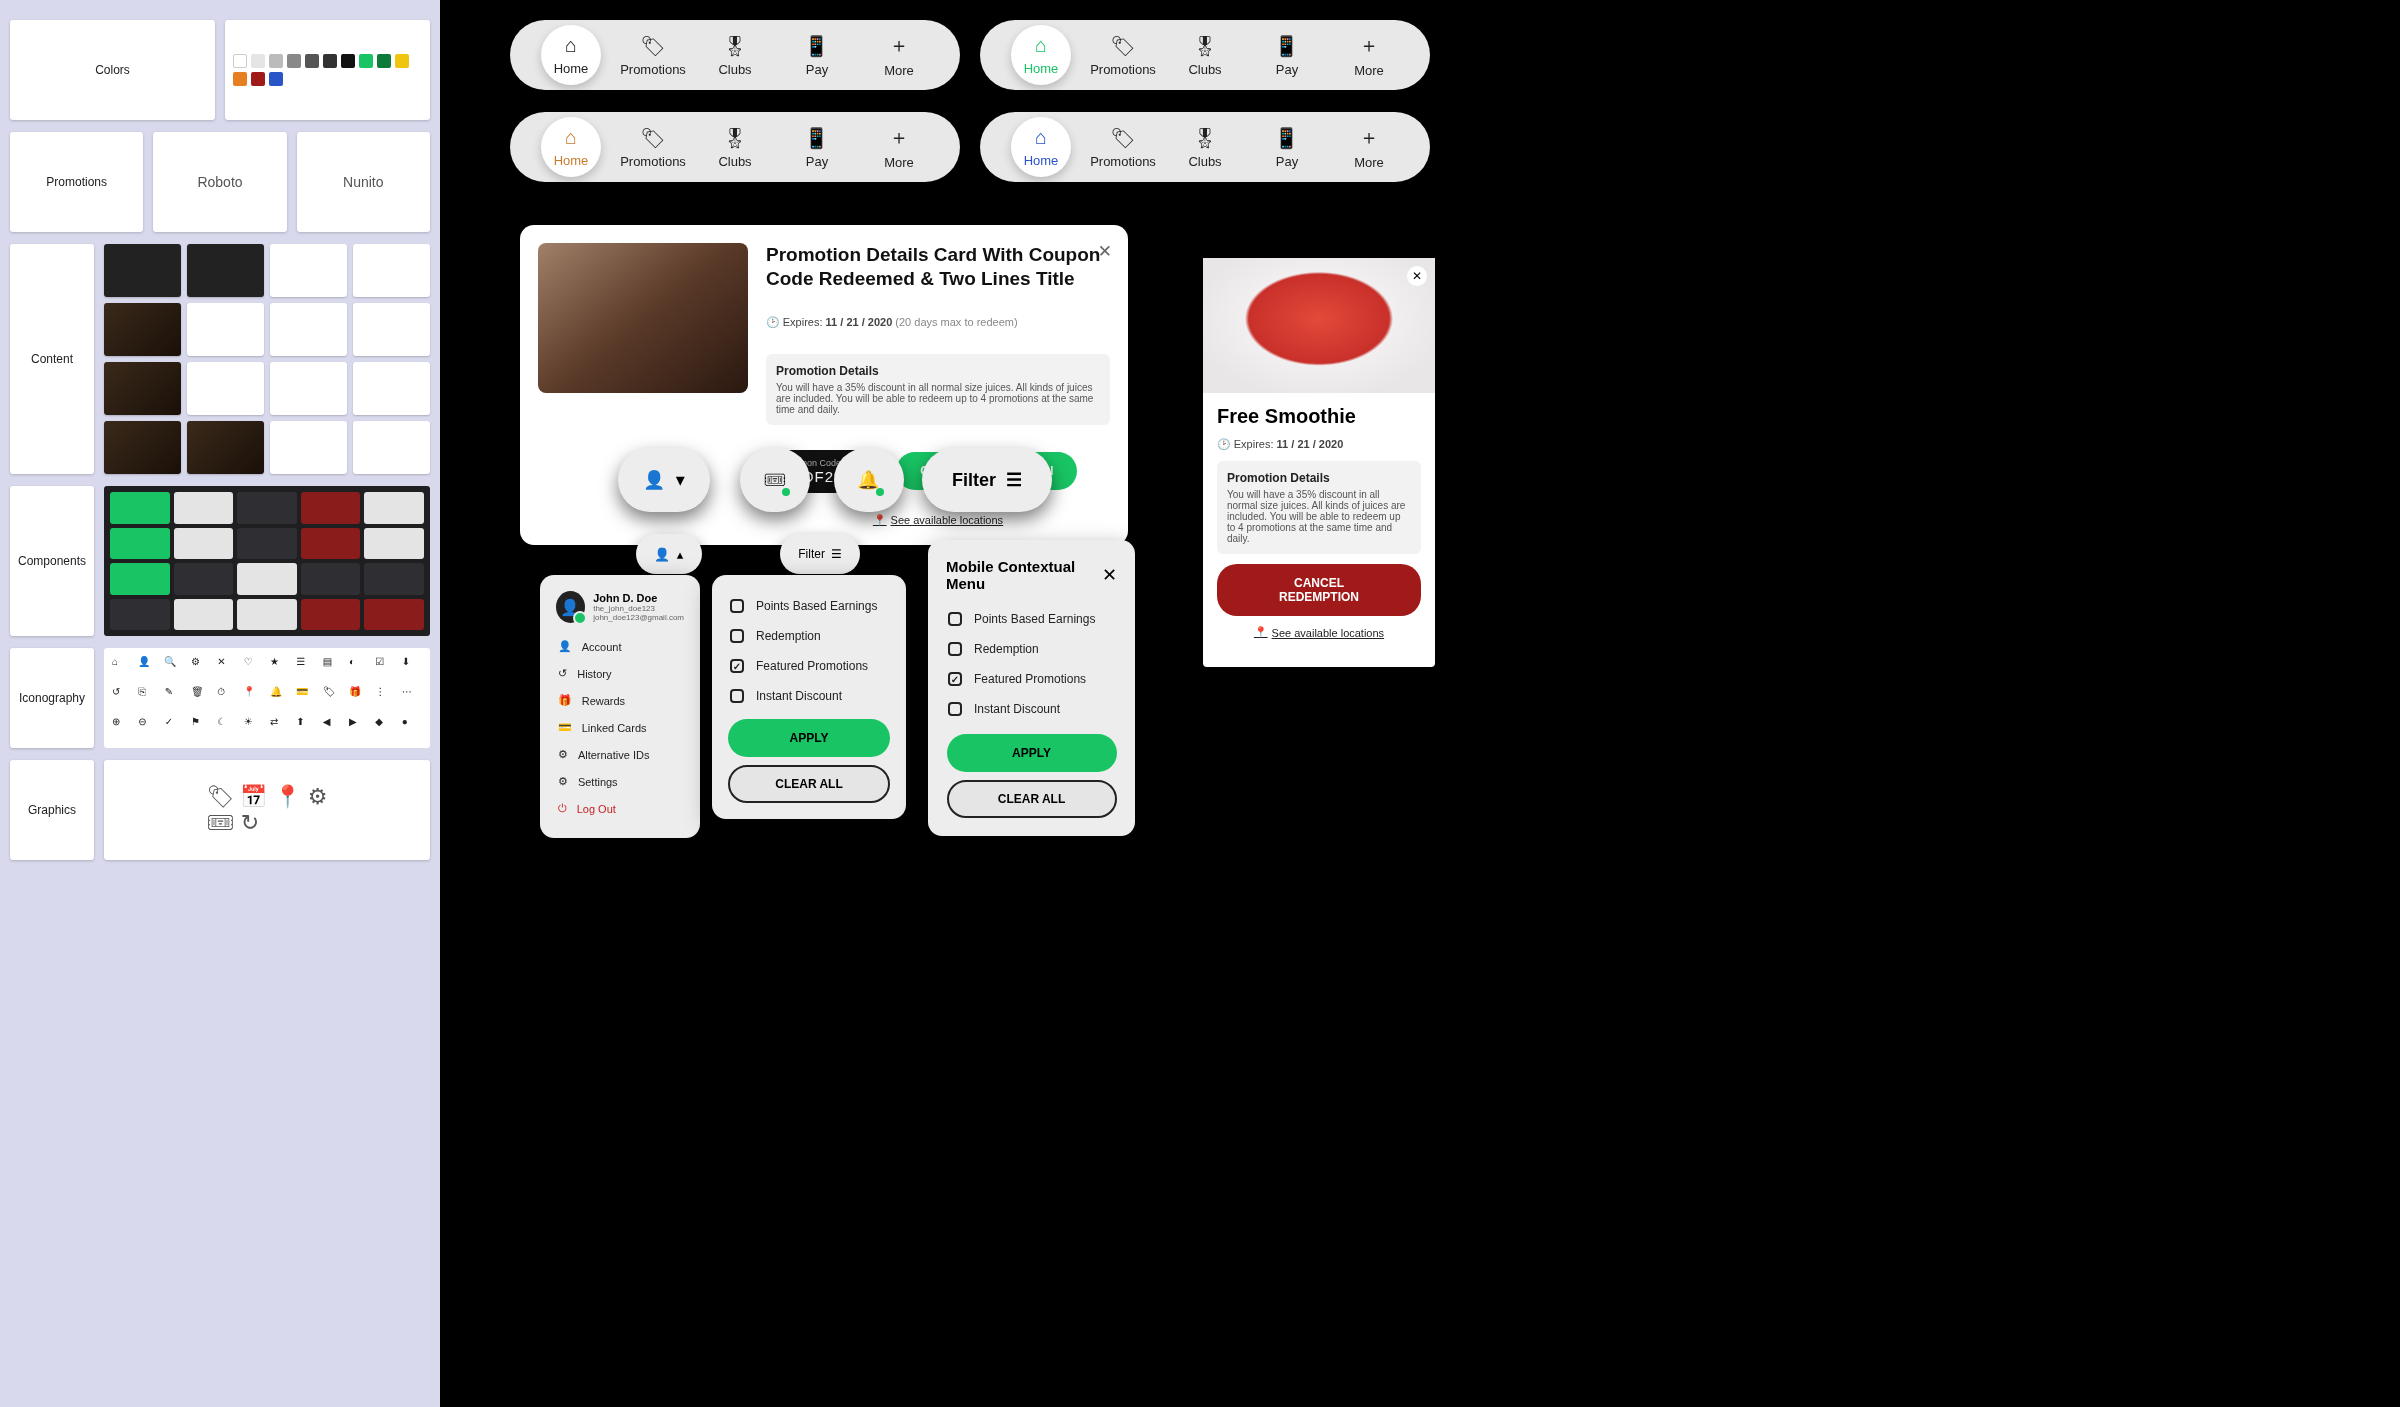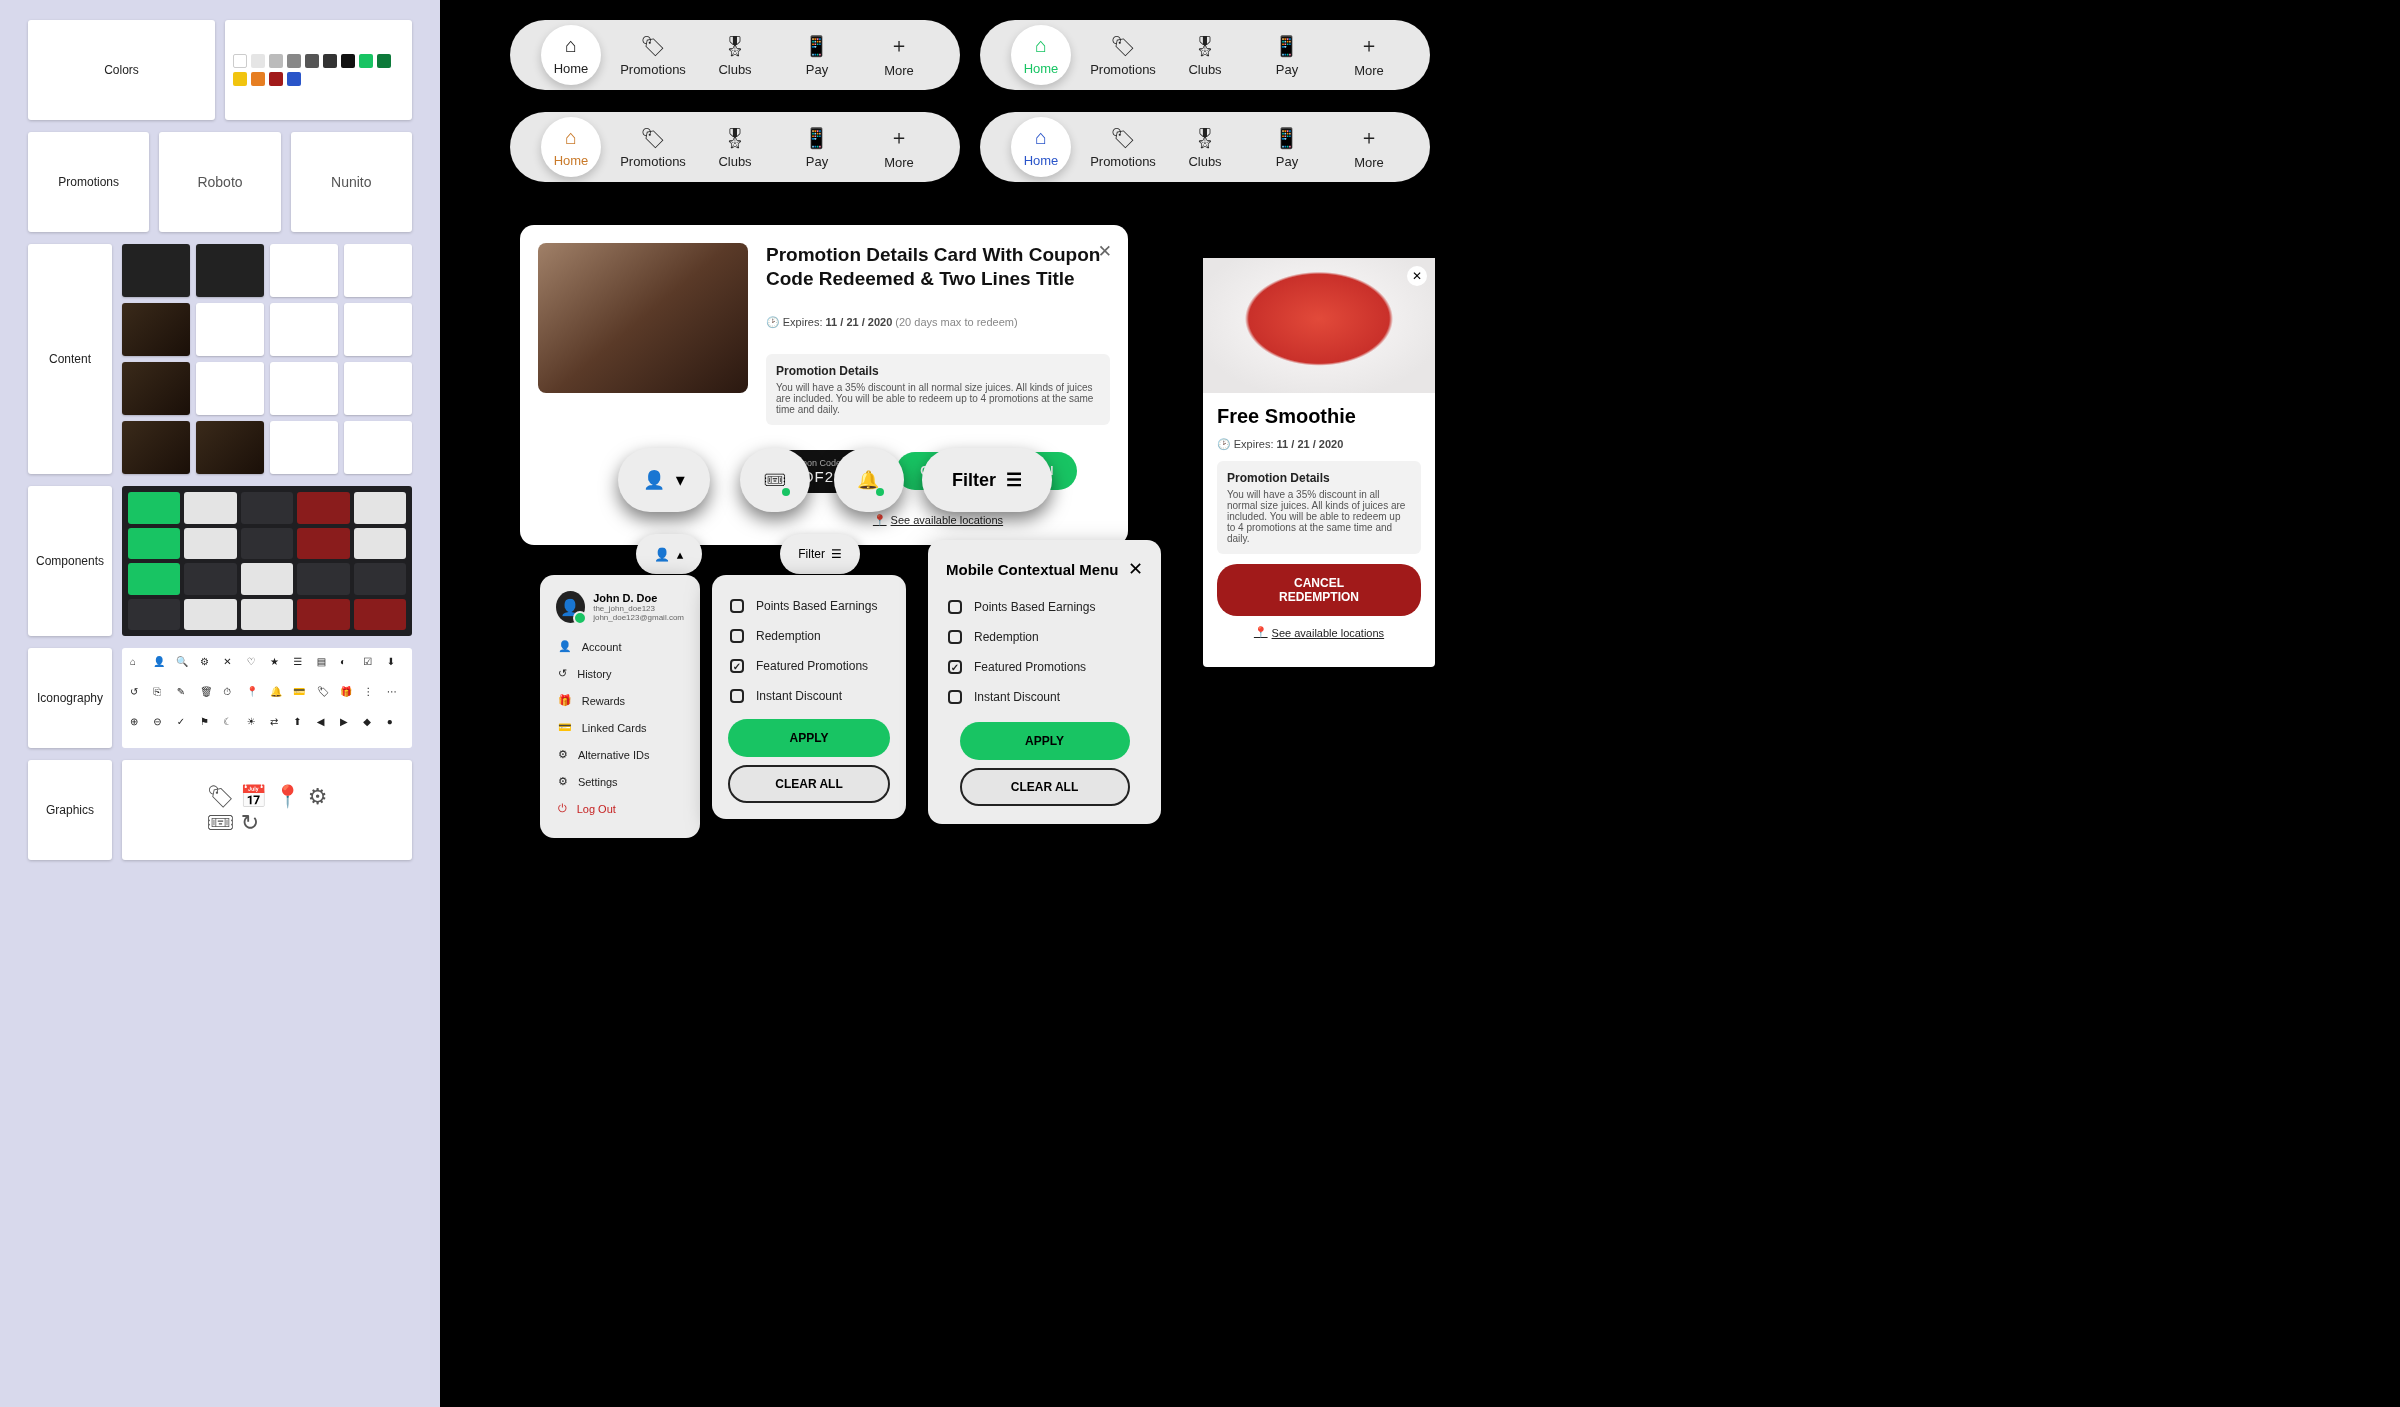--- a/index.html
+++ b/index.html
@@ -1,17 +1,17 @@
 <!DOCTYPE html>
 <html><head>
 <meta charset="utf-8">
 <style>
 *{box-sizing:border-box;margin:0;padding:0;font-family:Arial,Helvetica,sans-serif}
 body{background:#000;width:2400px;height:1407px;position:relative;overflow:hidden}
-.left-panel{position:absolute;left:0;top:0;width:440px;height:1407px;background:#d8d9ec;padding:20px 28px;display:flex;flex-direction:column;gap:12px}
+.left-panel{position:absolute;left:0;top:0;width:440px;height:1407px;background:#d8d9ec;padding:20px 10px;display:flex;flex-direction:column;gap:12px}
 .row{display:flex;gap:10px}
 .card-sm{background:#fff;border-radius:3px;box-shadow:0 1px 3px rgba(0,0,0,.2);padding:8px;flex:1;min-height:60px;font-size:14px;color:#555;display:flex;align-items:center;justify-content:center}
 .card-sm.title{font-size:12px;color:#222;min-height:100px}
 .swatch-row{display:flex;gap:4px;flex-wrap:wrap}
 .sw{width:14px;height:14px;border-radius:2px}
 .comp-board{flex:1;background:#1f1f22;border-radius:3px;min-height:150px;padding:6px;display:grid;grid-template-columns:repeat(5,1fr);gap:4px}
 .comp-board div{background:#2f2f33;border-radius:3px}
 .comp-board .g{background:#18c463}
 .comp-board .r{background:#8a1c1c}
 .comp-board .w{background:#e4e4e4}
@@ -70,21 +70,21 @@
 .menu-item{display:flex;align-items:center;gap:10px;font-size:11px;color:#222;padding:7px 2px;cursor:pointer}
 .menu-item.logout{color:#c62222}
 
 .dd-filter{left:712px;top:575px;width:194px}
 .chk-item{display:flex;align-items:center;gap:12px;font-size:12px;color:#222;padding:8px 2px;cursor:pointer}
 .chk{width:14px;height:14px;border:2px solid #222;border-radius:4px;display:flex;align-items:center;justify-content:center;font-size:10px}
 .chk.on::after{content:"✓";font-weight:700}
 .btn-apply{background:#18c463;color:#000;font-weight:800;font-size:12px;border:none;border-radius:20px;padding:12px 0;width:100%;cursor:pointer;margin-top:8px}
 .btn-clear{background:#e5e5e5;color:#000;font-weight:800;font-size:12px;border:2px solid #222;border-radius:20px;padding:10px 0;width:100%;cursor:pointer;margin-top:8px}
 
-.ctx-menu{position:absolute;left:928px;top:540px;width:233px;background:#ededed;border-radius:14px;padding:18px;box-shadow:0 10px 24px rgba(0,0,0,.5)}
+.ctx-menu{position:absolute;left:928px;top:540px;width:207px;background:#ededed;border-radius:14px;padding:18px;box-shadow:0 10px 24px rgba(0,0,0,.5)}
 .ctx-head{display:flex;align-items:center;justify-content:space-between;margin-bottom:12px}
 .ctx-title{font-size:15px;font-weight:700}
 
 
 .side-promo{position:absolute;left:1203px;top:258px;width:232px;background:#fff;border-radius:4px;box-shadow:0 10px 24px rgba(0,0,0,.5);padding-bottom:16px}
 .side-promo .img{height:135px;background:radial-gradient(ellipse 55% 60% at 50% 45%,#e24a3a 0%,#c9302a 55%,#f1efef 58%,#e8e6e6 100%);position:relative}
 .side-x{position:absolute;right:8px;top:8px;width:20px;height:20px;border-radius:50%;background:#fff;display:flex;align-items:center;justify-content:center;font-size:12px;cursor:pointer}
 .side-body{padding:12px 14px;display:flex;flex-direction:column;gap:10px}
 .side-title{font-size:20px;font-weight:800}
 .side-details{background:#f2f2f2;border-radius:6px;padding:10px;font-size:10px;color:#555}

